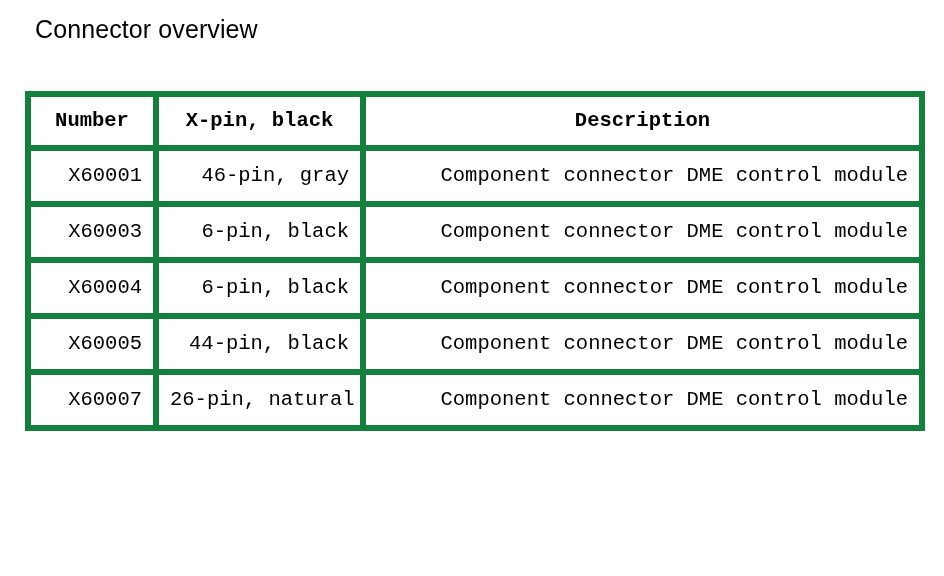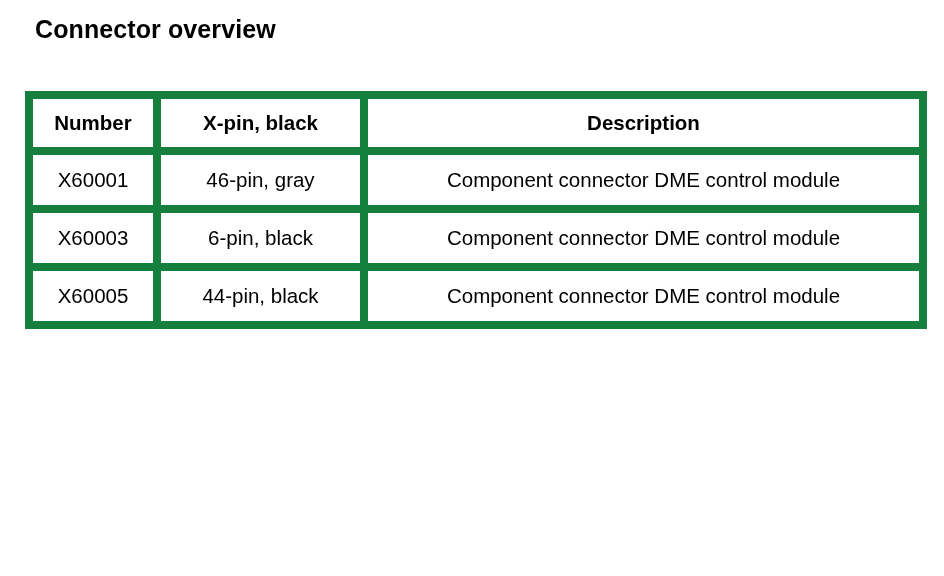--- a/index.html
+++ b/index.html
@@ -14,21 +14,21 @@
     color: #000000;
     overflow: hidden;
     position: relative;
   }
 
   #page-title {
     position: absolute;
     left: 35px;
     top: 14px;
     font-size: 25px;
-    font-weight: bold;
+    font-weight: normal;
     letter-spacing: 0.1px;
     line-height: 30px;
     white-space: nowrap;
   }
 
   #connector-table-wrap {
     position: absolute;
     left: 25px;
     top: 91px;
     width: 894px;
@@ -36,40 +36,41 @@
 
   table.connector-table {
     border-collapse: collapse;
     table-layout: fixed;
     width: 894px;
     background: #ffffff;
   }
 
   table.connector-table td,
   table.connector-table th {
-    border: 8px solid #15803d;
+    border: 6px solid #15803d;
     height: 50px;
     padding: 0 11px;
     font-size: 20.5px;
     line-height: 24px;
     vertical-align: middle;
     background: #ffffff;
     overflow: hidden;
     white-space: nowrap;
+    font-family: Liberation Mono, monospace;
   }
 
   table.connector-table thead th {
     font-weight: bold;
     text-align: center;
     height: 48px;
   }
 
   table.connector-table tbody td {
     font-weight: normal;
-    text-align: center;
+    text-align: right;
   }
 
   col.col-number  { width: 128px; }
   col.col-xpin    { width: 207px; }
   col.col-desc    { width: 559px; }
 
   td.cell-desc { padding-left: 13px; }
 </style>
 </head>
 <body>
@@ -95,19 +96,29 @@
         <td>X60001</td>
         <td>46-pin, gray</td>
         <td class="cell-desc">Component connector DME control module</td>
       </tr>
       <tr>
         <td>X60003</td>
         <td>6-pin, black</td>
         <td class="cell-desc">Component connector DME control module</td>
       </tr>
       <tr>
+        <td>X60004</td>
+        <td>6-pin, black</td>
+        <td class="cell-desc">Component connector DME control module</td>
+      </tr>
+      <tr>
         <td>X60005</td>
         <td>44-pin, black</td>
+        <td class="cell-desc">Component connector DME control module</td>
+      </tr>
+      <tr>
+        <td>X60007</td>
+        <td>26-pin, natural</td>
         <td class="cell-desc">Component connector DME control module</td>
       </tr>
     </tbody>
   </table>
 </div>
 
 </body></html>

